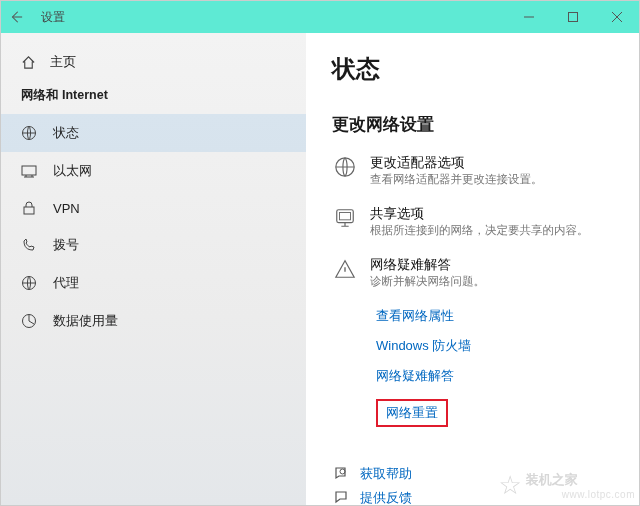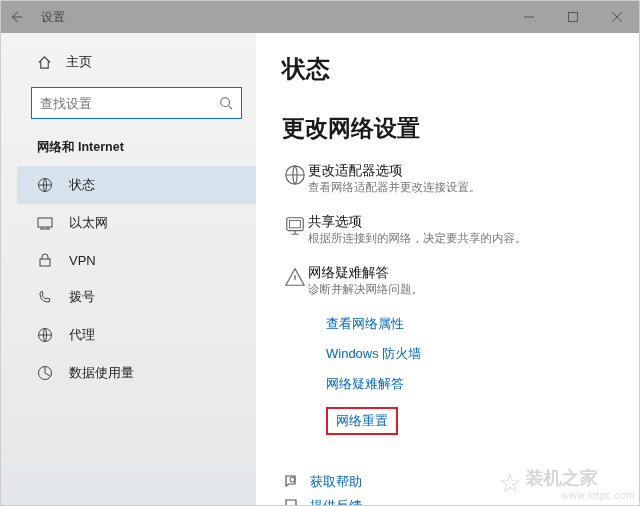--- a/index.html
+++ b/index.html
@@ -1,49 +1,49 @@
 <!DOCTYPE html>
 <html><head>
 <meta charset="utf-8">
 <style>
   * { box-sizing: border-box; margin: 0; padding: 0; }
   html, body { width: 640px; height: 506px; overflow: hidden; font-family: "Microsoft YaHei", "Segoe UI", sans-serif; font-size: 13px; color: #1a1a1a; background: #fff; }
   .window { width: 640px; height: 506px; display: flex; flex-direction: column; border: 1px solid #ccc; position: relative; }
-  .titlebar { height: 32px; display: flex; align-items: center; padding-left: 8px; background: #a3a3a3; }
+  .titlebar { height: 32px; display: flex; align-items: center; padding-left: 8px; background: #5eead4; }
   .titlebar .back { width: 28px; text-align: center; font-size: 16px; color: #555; }
   .titlebar .title { margin-left: 4px; color: #444; font-size: 12px; }
   .winctrls { margin-left: auto; display: flex; }
   .winctrls .ctrl { width: 44px; height: 32px; display: flex; align-items: center; justify-content: center; color: #555; }
   .body { flex: 1; display: flex; min-height: 0; }
-  .sidebar { width: 255px; background: linear-gradient(180deg,#f3f3f3 0%,#ececec 60%,#e4e7ea 100%); padding: 14px 0 0 16px; display: flex; flex-direction: column; }
+  .sidebar { width: 305px; background: linear-gradient(180deg,#f3f3f3 0%,#ececec 60%,#e4e7ea 100%); padding: 14px 0 0 0; display: flex; flex-direction: column; }
   .home { display: flex; align-items: center; gap: 14px; padding: 6px 20px 10px 20px; font-size: 13px; }
   .home .ico { font-size: 15px; color: #444; }
   .searchwrap { padding: 6px 14px 14px 14px; }
   .search { display: flex; align-items: center; border: 1px solid #0a6cce; background: #fff; height: 32px; padding: 0 8px; }
   .search input { flex: 1; border: none; outline: none; font-size: 13px; background: transparent; }
   .search .sico { color: #555; }
   .grouplabel { padding: 6px 20px 10px 20px; font-weight: 600; font-size: 12.5px; color: #222; }
   .navitem { display: flex; align-items: center; gap: 16px; padding: 10px 20px; font-size: 13px; color: #222; }
   .navitem.active { background: rgba(0,120,215,0.10); }
   .navitem .nico { width: 16px; display: flex; justify-content: center; color: #444; }
   .content { flex: 1; padding: 20px 26px 10px 26px; overflow: hidden; position: relative; }
   .h1 { font-size: 24px; font-weight: 600; margin-bottom: 28px; }
-  .h2 { font-size: 23px; font-weight: 600; margin: 10px 0 18px 0; }
-  .opt { display: flex; margin-bottom: 18px; }
+  .h2 { font-size: 17px; font-weight: 600; margin: 10px 0 18px 0; }
+  .opt { display: flex; gap: 12px; margin-bottom: 18px; }
   .opt .oico { width: 26px; height: 26px; flex-shrink: 0; color: #555; display:flex; align-items:center; justify-content:center; }
   .opt .otitle { font-size: 13.5px; color: #111; }
   .opt .osub { font-size: 11.5px; color: #777; margin-top: 0; }
   .linklist { margin: 2px 0 0 0; }
   .link { color: #0067c0; font-size: 13px; margin-bottom: 12px; cursor: pointer; display: inline-block; margin-left: 44px; }
   .link.boxed { border: 2px solid #e01b2c; padding: 3px 8px; margin-top: 2px; text-align: center; }
   .helprow { display: flex; align-items: flex-start; gap: 10px; margin-top: 26px; font-size: 13px; color: #0067c0; }
   .helprow .hico { color: #555; width: 18px; display:flex; justify-content:center; }
   .watermark { position:absolute; right:4px; bottom:4px; display:flex; align-items:center; gap:4px; color:#d7d7d7; font-size:11px; pointer-events:none; }
   .watermark .star { font-size:26px; }
-  .watermark .wt1 { font-size:18px; font-weight:600; color:#d7d7d7; }
+  .watermark .wt1 { font-size:13px; font-weight:600; color:#d7d7d7; }
   .watermark .wt2 { font-size:10px; color:#e0e0e0; letter-spacing:0.5px;margin-left:36px; }
   svg { display:block; }
 </style>
 </head>
 <body>
 
 <div class="window">
 
   <div class="titlebar">
     <div class="back">
@@ -75,31 +75,20 @@
   <div class="body">
     <div class="sidebar">
       <div class="home">
         <span class="ico">
           <svg width="15" height="15" viewBox="0 0 16 16">
               <path d="M2 8 8 2l6 6M4 7v7h8V7" fill="none" stroke="#444" stroke-width="1.2"></path>
             </svg>
         </span>
         <span>主页</span>
       </div>
-      <div class="searchwrap">
-        <div class="search">
-          <input placeholder="查找设置" style="">
-          <span class="sico">
-            <svg width="14" height="14" viewBox="0 0 16 16">
-                <circle cx="7" cy="7" r="5" fill="none" stroke="#666" stroke-width="1.2"></circle>
-                <path d="M11 11l4 4" stroke="#666" stroke-width="1.2"></path>
-              </svg>
-          </span>
-        </div>
-      </div>
       <div class="grouplabel">网络和 Internet</div>
 
       <div class="navitem active">
         <span class="nico">
             <svg width="16" height="16" viewBox="0 0 16 16">
               <circle cx="8" cy="8" r="6.5" fill="none" stroke="#444" stroke-width="1"></circle>
               <path d="M8 1.5c2 2 2 11 0 13M8 1.5c-2 2-2 11 0 13M1.5 8h13" fill="none" stroke="#444" stroke-width="1"></path>
             </svg>
           </span>
         <span>状态</span>

